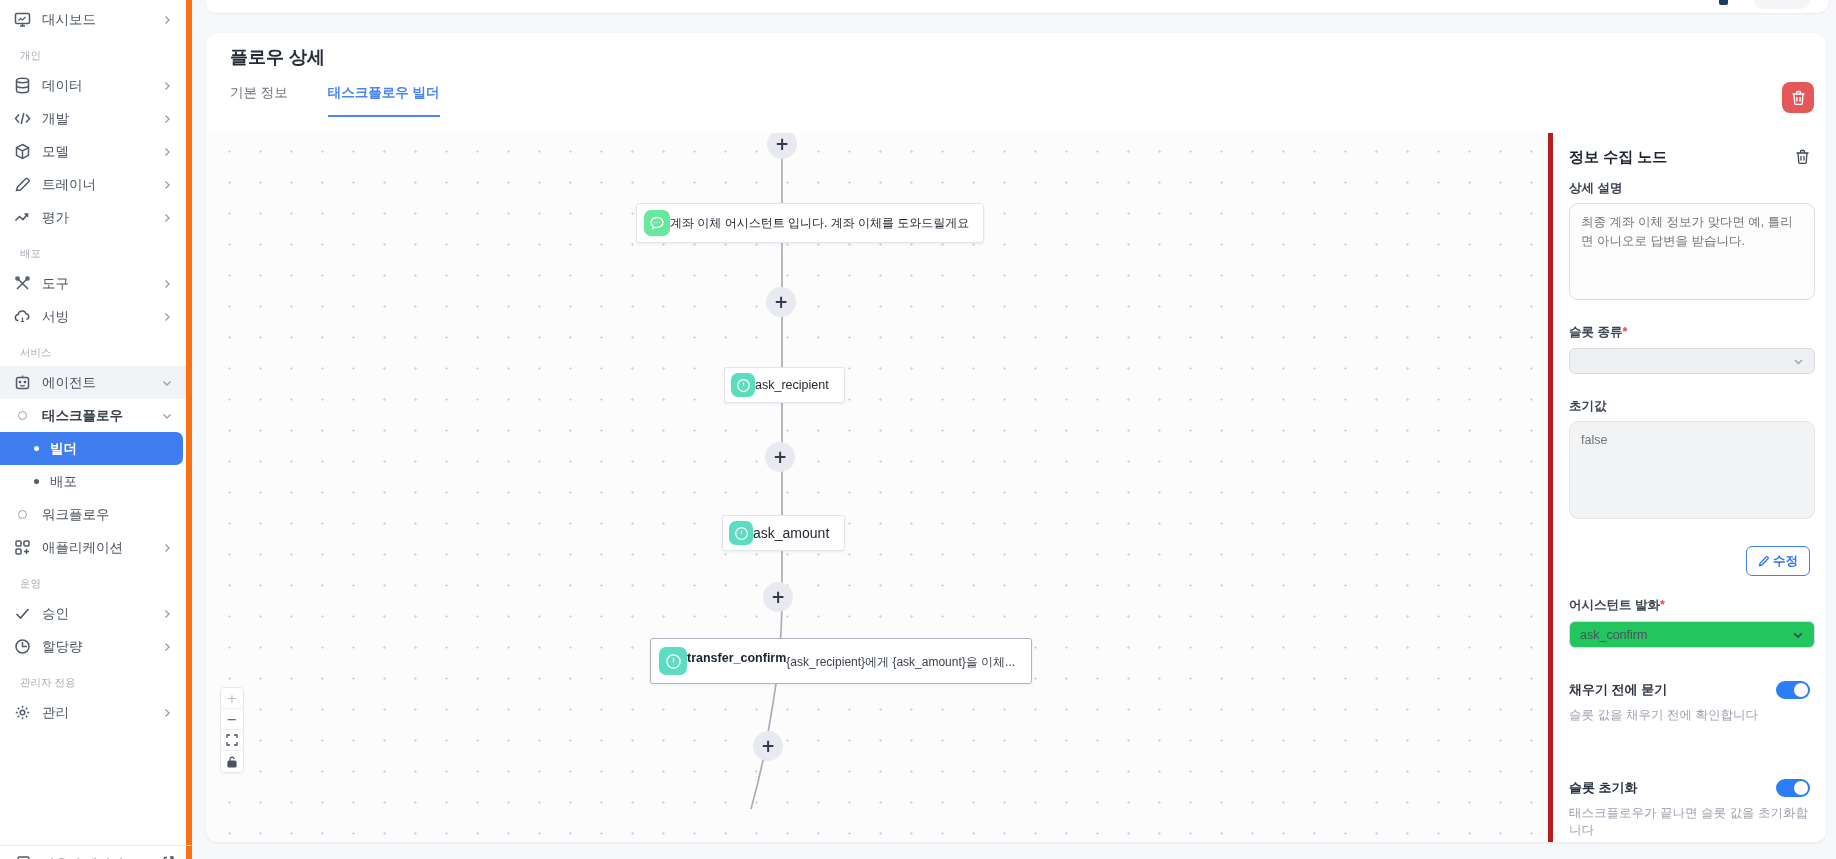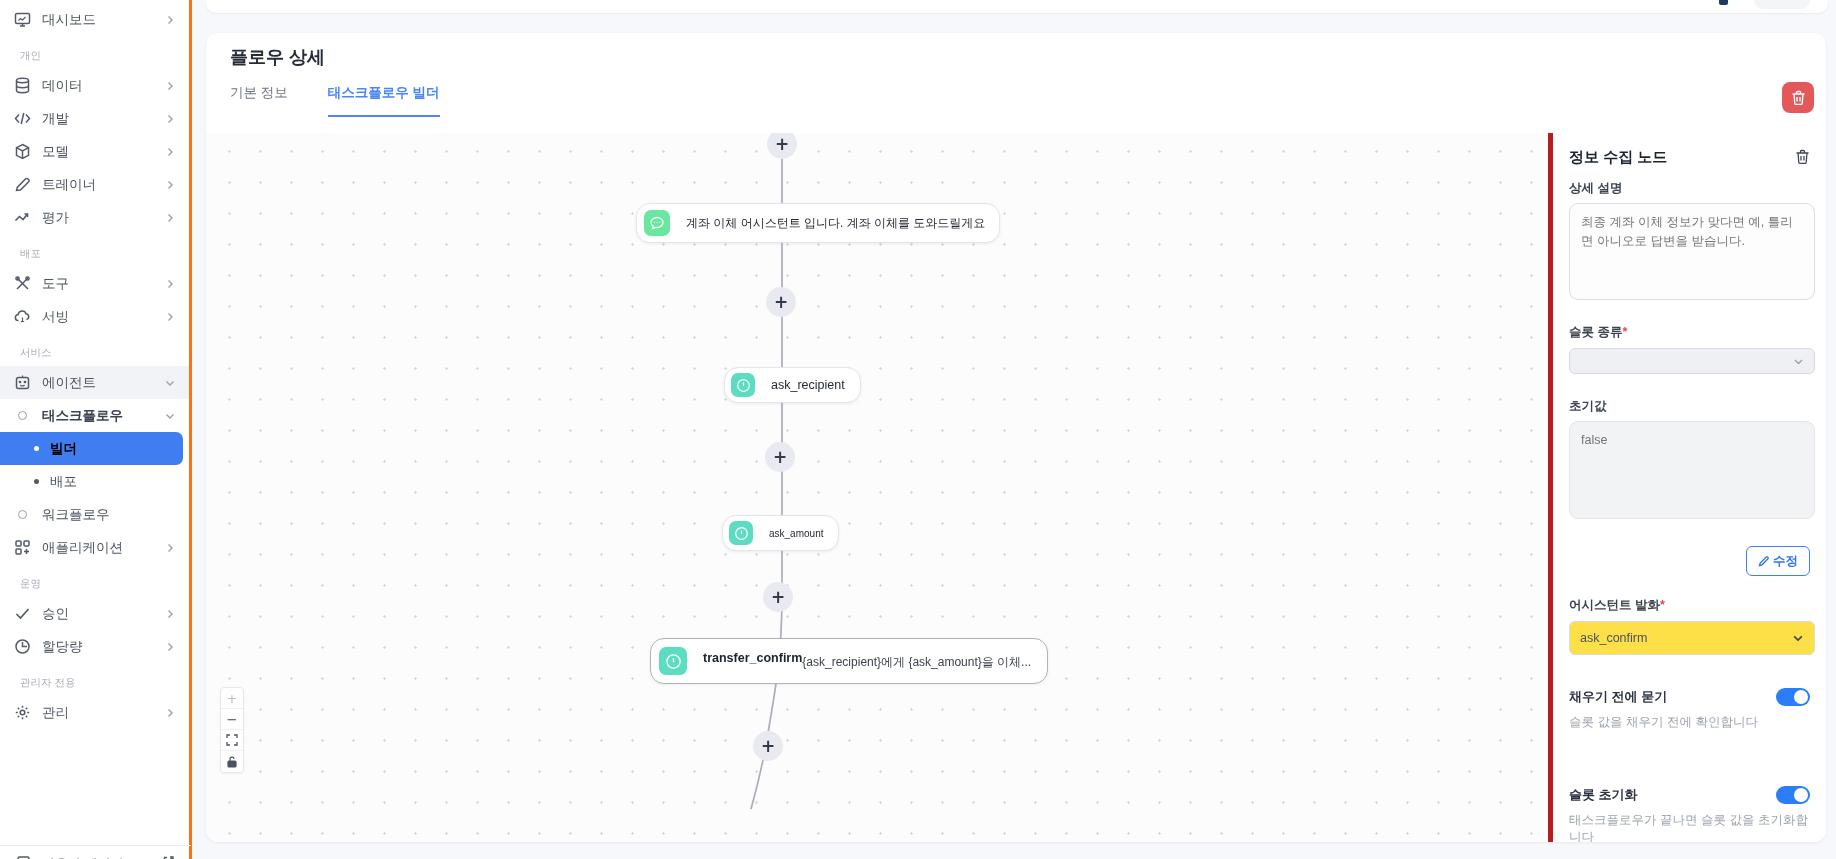--- a/index.html
+++ b/index.html
@@ -2,32 +2,32 @@
 <html><head>
 <meta charset="utf-8">
 <style>
   * { margin:0; padding:0; box-sizing:border-box; }
   html,body { width:1836px; height:859px; overflow:hidden; background:#f6f8fb;
     font-family:"Liberation Sans","DejaVu Sans",sans-serif; }
   .root { position:relative; width:1836px; height:859px; }
 
   
   .sidebar { position:absolute; left:0; top:0; width:192px; height:859px;
-    background:#fff; border-right:3px solid #f97316; padding-top:3px; z-index:5; }
+    background:#fff; border-right:6px solid #f97316; padding-top:3px; z-index:5; }
   .side-row { display:flex; align-items:center; height:33px; padding:0 14px; gap:11px;
     color:#4b5360; font-size:13.5px; cursor:pointer; }
   .side-row .lbl { flex:1; white-space:nowrap; }
   .side-row svg.ic { flex:0 0 17px; }
   .side-row svg.chev { flex:0 0 10px; }
   .side-section { display:flex; align-items:center; height:33px; padding:6px 20px 0;
     color:#a6adb8; font-size:10.5px; }
   .side-row.hl { background:#f2f3f6; }
   .side-row.child { padding-left:34px; }
   .side-row.child .dot { width:5px; height:5px; border-radius:50%; background:#555c69; }
-  .side-row.active-blue { background:#3f7ef0; color:#000000; border-radius:0 7px 7px 0;
+  .side-row.active-blue { background:#3f7ef0; color:#ffffff; border-radius:0 7px 7px 0;
     width:183px; font-weight:700; }
   .side-row.active-blue .dot { background:#fff; }
   .ring { width:9px; height:9px; border:1.4px solid #9aa1ac; border-radius:50%; margin:0 4px; }
   .side-footer { position:absolute; left:0; top:845px; width:191px; height:40px;
     border-top:1px solid #e9ebef; display:flex; align-items:flex-start; gap:11px;
     padding:9px 16px 0; color:#4b5360; font-size:13px; cursor:pointer; }
   .side-footer .lbl { flex:1; }
 
   
   .topbar { position:absolute; left:206px; top:0; width:1622px; height:13px; background:#fff;
@@ -57,23 +57,23 @@
   .content { position:absolute; left:0; right:0; top:100px; bottom:0; display:flex;
     border-radius:0 0 12px 12px; overflow:hidden; }
   .canvas { position:relative; width:1342px; height:709px; background:#fcfcfd;
     background-image:radial-gradient(circle,#d6d8df 1.2px,transparent 1.4px);
     background-size:31px 31px; background-position:8px 3px; overflow:hidden; }
   .edge-svg { position:absolute; left:0; top:0; pointer-events:none; }
   .plus-btn { position:absolute; width:30px; height:30px; border-radius:50%;
     background:#e9eaf1; border:none; color:#333a49; font-size:17px; font-weight:600;
     display:flex; align-items:center; justify-content:center; cursor:pointer;
     font-family:"DejaVu Sans",sans-serif; }
-  .fnode { position:absolute; background:#fff; border:1px solid #e3e5ea; border-radius:14px;
+  .fnode { position:absolute; background:#fff; border:1px solid #e3e5ea; border-radius:3px;
     box-shadow:0 1px 3px rgba(16,24,40,.07); display:inline-flex; align-items:center;
-    gap:16px; cursor:pointer; }
+    gap:0; cursor:pointer; }
   .fnode .nico { border-radius:7px; display:flex; align-items:center; justify-content:center;
     flex:0 0 auto; }
   .nico.green { background:#68e79f; }
   .nico.teal { background:#5cdcc1; }
   .fnode .ntext { font-size:12px; color:#242a35; white-space:nowrap; }
   .fnode.selected { border:1.5px solid #aeb3bd; }
   .fnode .ntitle { font-size:12.5px; font-weight:600; color:#1b2330; }
   .fnode .nsub { font-size:12px; color:#3c424e; margin-top:3px; }
 
   .zoom-ctl { position:absolute; left:14px; top:554px; width:24px; background:#fff;
@@ -93,21 +93,21 @@
   .p-label { margin-top:11px; font-size:12.5px; color:#3c4350; font-weight:600; }
   .req { color:#e5484d; }
   .p-textarea { margin-top:6px; width:246px; border:1px solid #dadde2; border-radius:9px;
     background:#fdfdfe; padding:9px 11px; font-size:12.5px; color:#9ca3af; line-height:1.55;
     font-family:"Liberation Sans",sans-serif; resize:none; }
   .p-textarea.gray { background:#f1f3f5; border-color:#e2e5e9; }
   .p-select { margin-top:7px; width:246px; height:26px; border:1px solid #d8dbe0;
     border-radius:6px; background:#eef0f4; display:flex; align-items:center;
     justify-content:space-between; padding:0 10px; cursor:pointer; font-size:12.5px;
     color:#4b5360; }
-  .p-select.white { background:#fde047; height:34px;gap:35px; }
+  .p-select.white { background:#22c55e; height:27px;gap:35px; }
   .btn-row { display:flex; justify-content:flex-end; margin-top:23px; }
   .edit-btn { height:30px; padding:0 11px; background:#fff; border:1.5px solid #3b82f6;
     border-radius:6px; color:#2f74ef; font-size:12.5px; font-weight:600; display:flex;
     align-items:center; gap:3px; cursor:pointer; }
   .toggle-row { display:flex; align-items:center; justify-content:space-between; }
   .tg-label { font-size:13px; font-weight:600; color:#2a3140; }
   .toggle { width:34px; height:18px; border-radius:9px; background:#2c7ef8; position:relative;
     cursor:pointer; flex:0 0 auto; }
   .toggle .knob { position:absolute; right:2px; top:2px; width:14px; height:14px;
     border-radius:50%; background:#fff; }
@@ -343,21 +343,21 @@
           <span class="ntext" style="font-size:12.5px">ask_recipient</span>
         </div>
 
         <div class="fnode" style="left:516px;top:382px;padding:5px 15px 5px 6px">
           <span class="nico teal" style="width:24px;height:24px">
             <svg width="15" height="15" viewBox="0 0 15 15" fill="none" stroke="#ffffff" stroke-width="1.2">
                 <circle cx="7.5" cy="7.5" r="5.8"></circle>
                 <path d="M7.5 4.5v3.6M7.5 10.4v.2"></path>
               </svg>
           </span>
-          <span class="ntext" style="font-size:10px">ask_amount</span>
+          <span class="ntext" style="font-size:14px">ask_amount</span>
         </div>
 
         <div class="fnode selected" style="left:444px;top:505px;padding:8px 16px 8px 8px">
           <span class="nico teal" style="width:28px;height:28px">
             <svg width="17" height="17" viewBox="0 0 15 15" fill="none" stroke="#ffffff" stroke-width="1.2">
                 <circle cx="7.5" cy="7.5" r="5.8"></circle>
                 <path d="M7.5 4.5v3.6M7.5 10.4v.2"></path>
               </svg>
           </span>
           <span style="display:flex;flex-direction:row">

